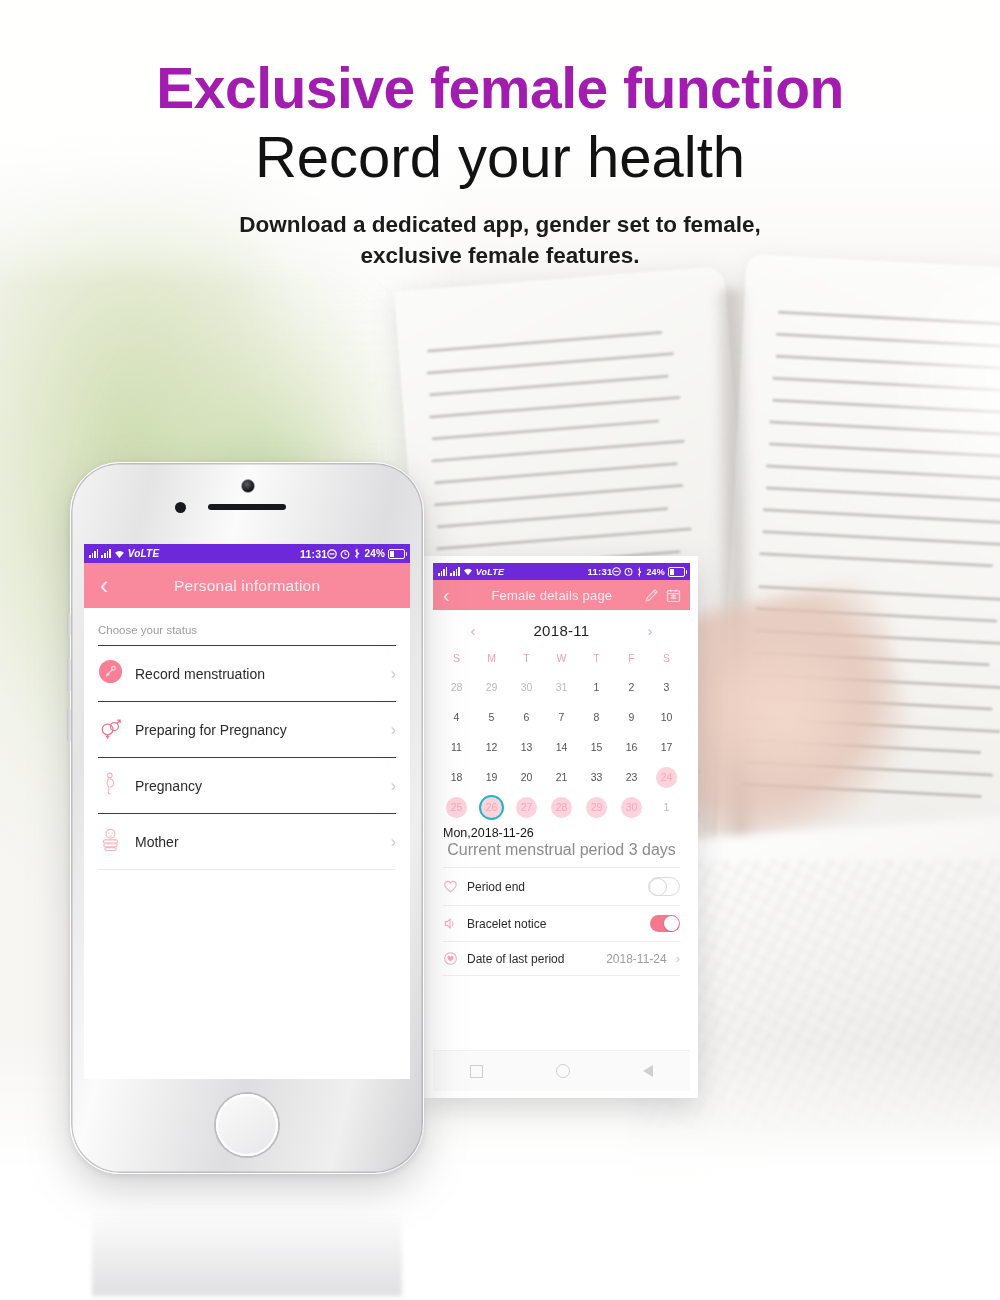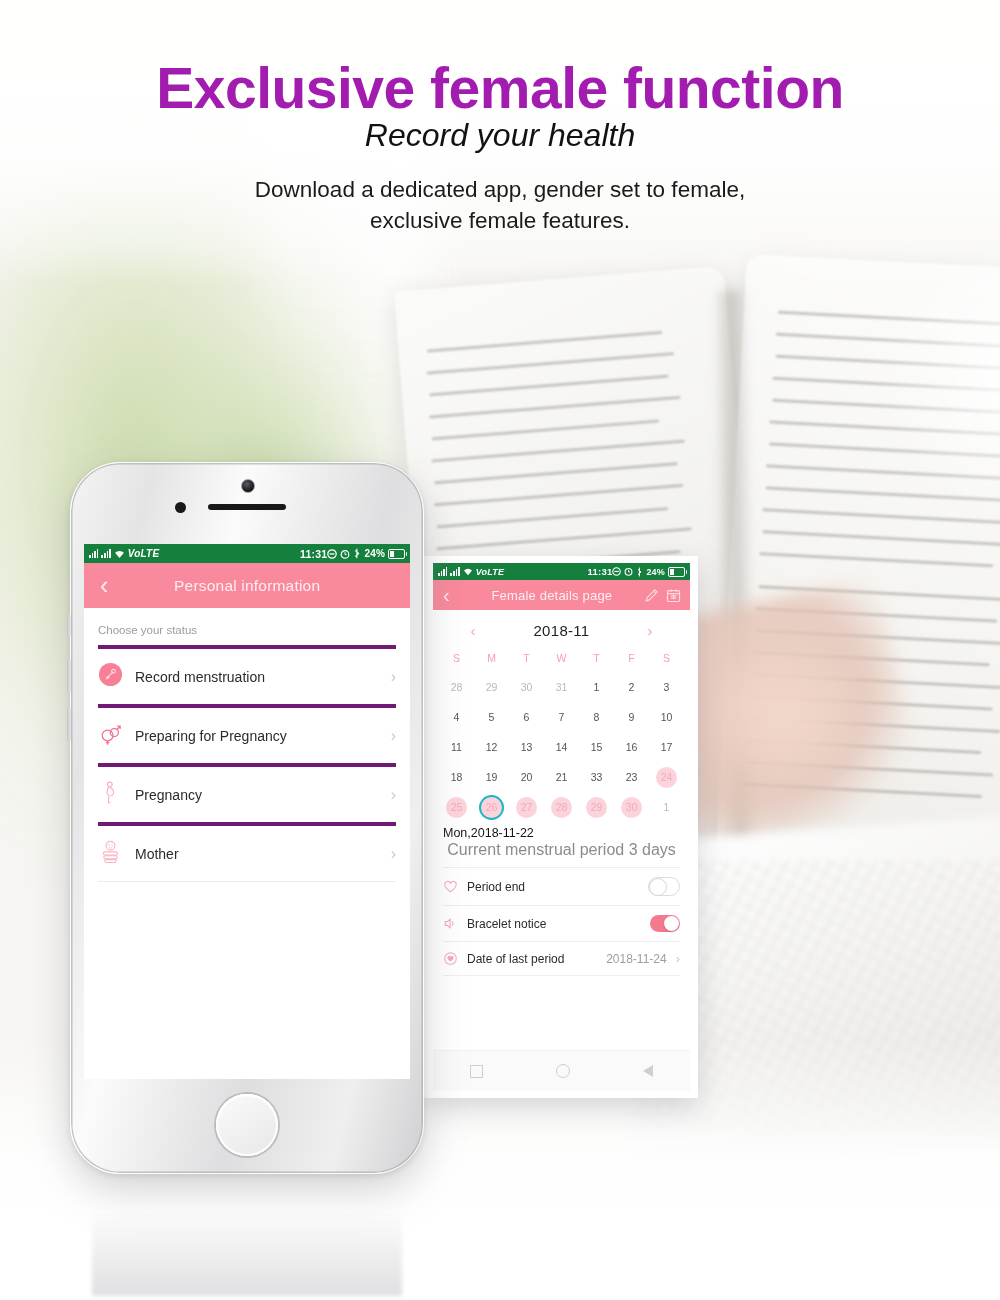--- a/index.html
+++ b/index.html
@@ -84,22 +84,22 @@
   }
   .white-fade-top{
     position:absolute;left:0;top:0;width:1000px;height:285px;
     background:linear-gradient(180deg,#fffffe 0%,rgba(255,255,255,.96) 52%,rgba(255,255,255,.40) 86%,rgba(255,255,255,0) 100%);
   }
 
   
   .headline{position:absolute;left:0;top:58px;width:1000px;text-align:center;z-index:40;}
   .h1{font-size:57px;font-weight:bold;color:#a21caf;letter-spacing:-.5px;line-height:1.06;
       font-family:"Liberation Sans","DejaVu Sans",sans-serif;}
-  .h2{font-size:32px;font-weight:normal;color:#121212;margin-top:0;line-height:1.1;font-style:italic;}
-  .h3{font-size:22.5px;color:#1b1b1b;margin-top:20px;line-height:1.38;font-weight:normal;}
+  .h2{font-size:58px;font-weight:normal;color:#121212;margin-top:7px;line-height:1.1;}
+  .h3{font-size:22.5px;color:#1b1b1b;margin-top:20px;line-height:1.38;font-weight:bold;}
 
   
   .phone1{
     position:absolute;left:70px;top:462px;width:354px;height:712px;z-index:30;
     border-radius:50px;
     background:linear-gradient(104deg,#f4f4f4 0%,#e4e4e5 16%,#fbfbfb 34%,#dedee0 62%,#efefef 82%,#cfcfd2 100%);
     box-shadow:0 16px 40px rgba(130,130,135,.35), 0 2px 6px rgba(0,0,0,.12);
     padding:0;
   }
   .phone1::before{ 
@@ -137,21 +137,21 @@
 
   
   .phone2{
     position:absolute;left:424px;top:556px;width:274px;height:542px;z-index:28;
     background:#fff;box-shadow:0 10px 26px rgba(120,120,125,.28);
   }
   .p2-screen{position:absolute;left:9px;top:7px;width:257px;height:528px;background:#fff;overflow:hidden;}
 
   
   .statusbar{
-    height:17px;background:#15803d;color:#fff;display:flex;align-items:center;
+    height:17px;background:#6d28d9;color:#fff;display:flex;align-items:center;
     padding:0 5px;font-size:9px;font-weight:bold;letter-spacing:.2px;
   }
   .sb-left{display:flex;align-items:center;gap:3px;}
   .sb-mid{flex:1;text-align:right;font-size:9.5px;}
   .sb-right{display:flex;align-items:center;gap:3px;font-size:9px;}
   .bars{display:inline-flex;align-items:flex-end;gap:1px;height:9px;}
   .bars i{width:1.6px;background:#fff;display:block;}
   .bars i:nth-child(1){height:3px}.bars i:nth-child(2){height:5px}
   .bars i:nth-child(3){height:7px}.bars i:nth-child(4){height:9px}
   .volte{font-style:italic;font-weight:bold;font-size:9px;}
@@ -163,21 +163,21 @@
     background:#f9899c;color:#fff;display:flex;align-items:center;
     position:relative;
   }
   .nav-back{font-size:20px;line-height:1;padding:0 10px;color:#ffe9ee;font-weight:300;}
   .nav-title{flex:1;text-align:center;font-size:13px;color:#ffeef1;letter-spacing:.2px;}
   .nav-icons{display:flex;align-items:center;gap:7px;padding-right:9px;}
 
   .section-label{color:#9c9c9c;font-size:11.5px;padding:16px 14px 9px 14px;}
   .listrow{
     display:flex;align-items:center;gap:12px;margin:0 14px;padding:13px 0;
-    border-top:4px solid #701a75;
+    border-top:1px solid #701a75;
   }
   .listrow .lbl{flex:1;font-size:14px;color:#2b2b2b;}
   .chev{color:#c9c9c9;font-size:16px;font-weight:300;}
 
   
   .cal-head{display:flex;align-items:center;justify-content:center;gap:58px;padding:12px 0 8px;}
   .cal-arrow{color:#f3a3b2;font-size:15px;font-weight:300;}
   .cal-title{font-size:15px;color:#1f1f1f;font-weight:normal;letter-spacing:.3px;}
   .cal-grid{display:grid;grid-template-columns:repeat(7,1fr);padding:0 6px;}
   .cal-dow{text-align:center;color:#f49fb0;font-size:10.5px;padding:5px 0 8px;}
@@ -470,21 +470,21 @@
             </div>
             <div class="cal-cell">
               <span class="daybox period">30</span>
             </div>
             <div class="cal-cell">
               <span class="daybox mute">1</span>
             </div>
           </div>
       </div>
 
-      <div class="detail-date">Mon,2018-11-22</div>
+      <div class="detail-date">Mon,2018-11-26</div>
       <div class="detail-sub">Current menstrual period 3 days</div>
 
       <div class="trow">
         <svg width="15" height="15" viewBox="0 0 16 16">
           <path d="M8 13.6C5 11.3 2 9.2 2 6.3A3 3 0 0 1 8 4.9 3 3 0 0 1 14 6.3c0 2.9-3 5-6 7.3Z" fill="none" stroke="#f5a8b8" stroke-width="1.1"></path>
         </svg>
         <span class="lbl">Period end</span>
         <span class="toggle off"></span>
       </div>
 

